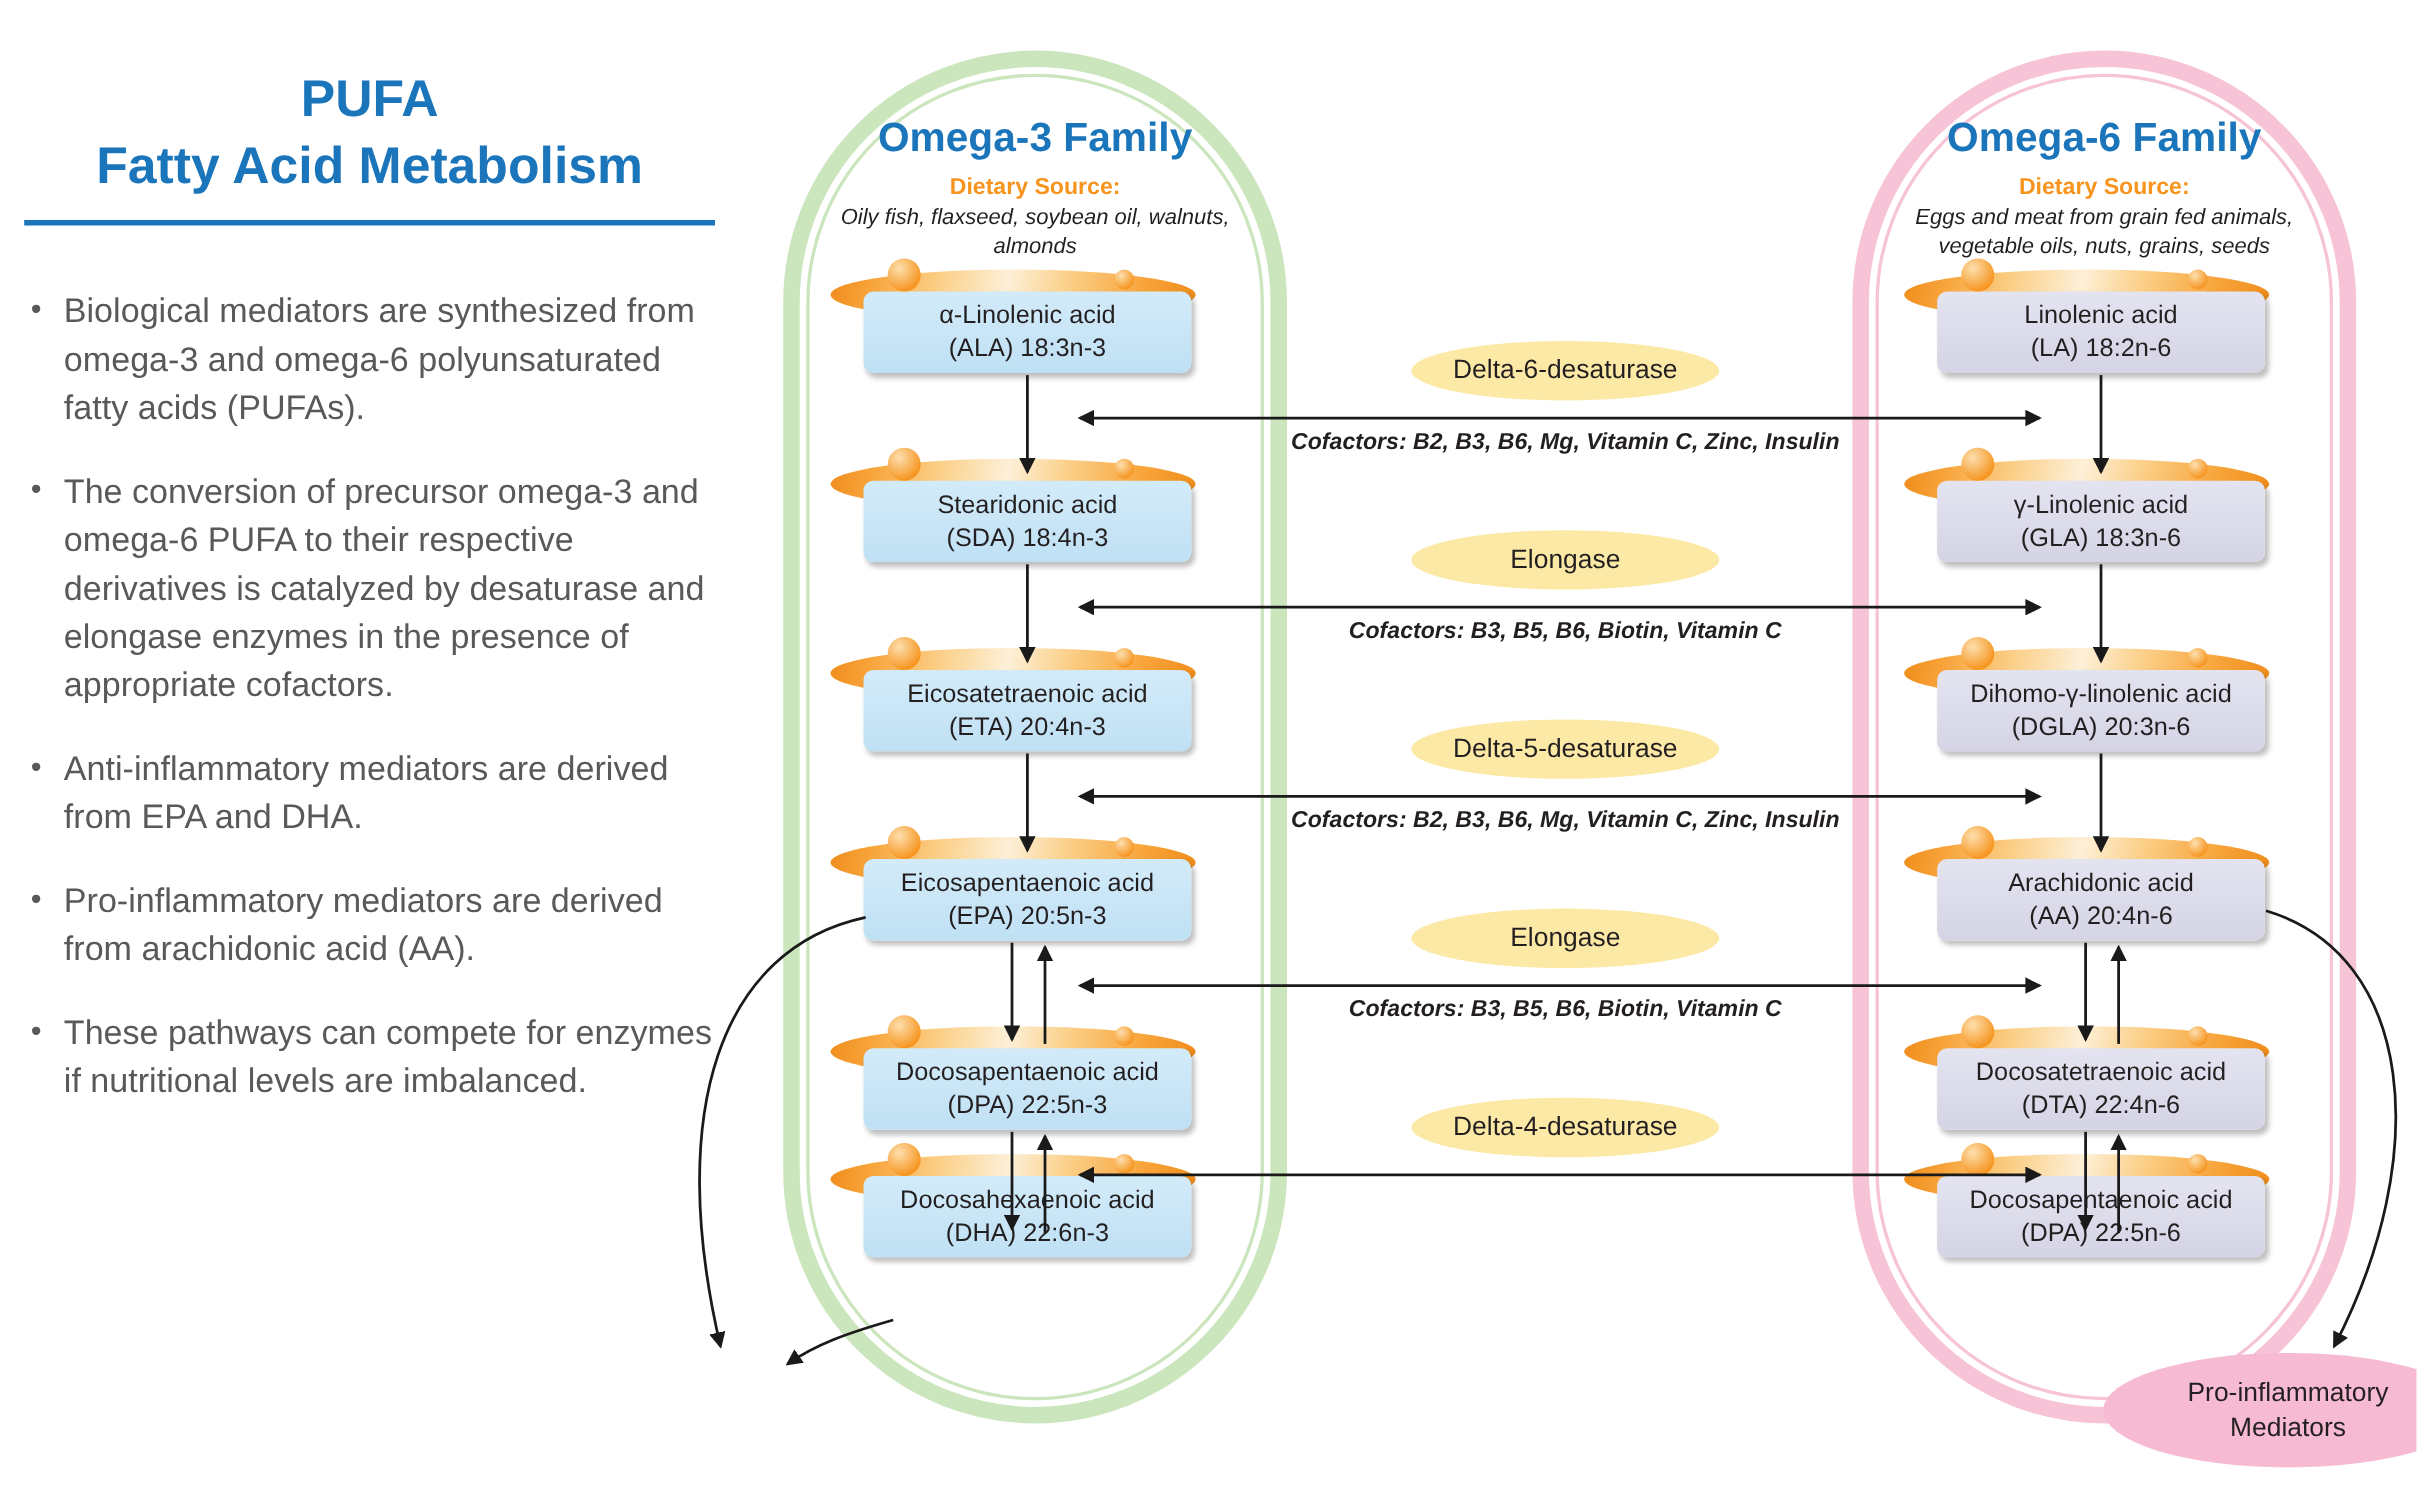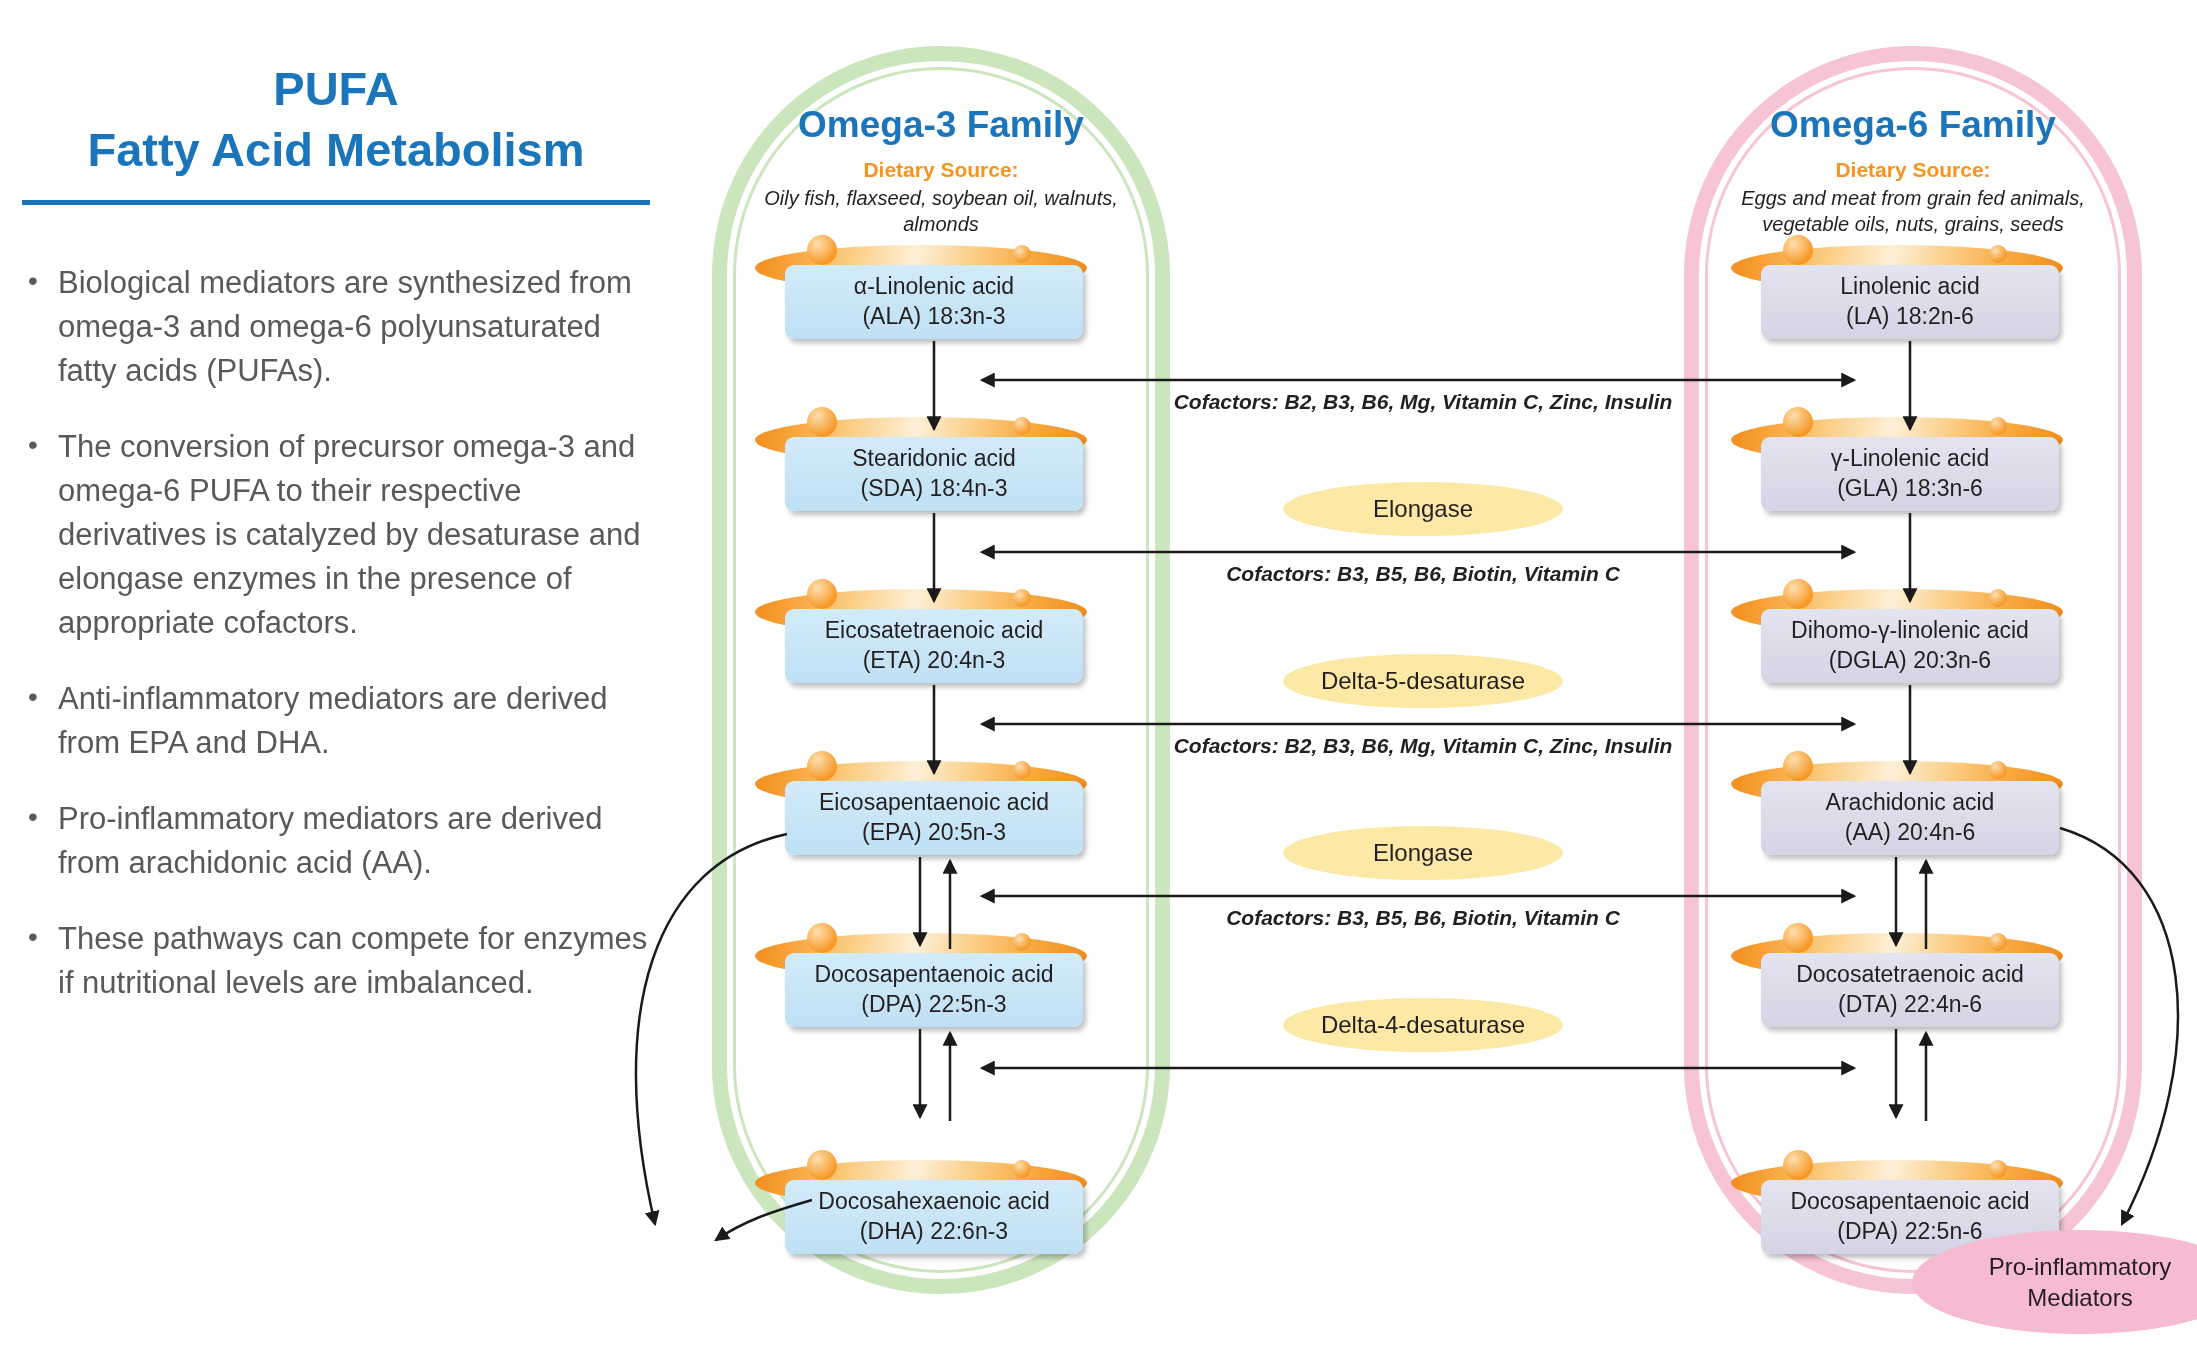--- a/index.html
+++ b/index.html
@@ -23,21 +23,21 @@
   .family-title { position:absolute; top:104px; width:458px; text-align:center; font-size:37px; font-weight:bold; color:var(--title-blue,#1b75bb); z-index:2; }
   .t-o3 { left:712px; } .t-o6 { left:1684px; }
   .dietary { position:absolute; top:158px; width:458px; text-align:center; z-index:2; }
   .d-o3 { left:712px; } .d-o6 { left:1684px; }
   .d-label { color:var(--orange,#f7941d); font-weight:bold; font-size:21px; }
   .d-text { font-style:italic; font-size:20px; color:#231f20; margin:3px auto 7px; width:400px; line-height:1.3; }
 
   
   .compound { position:absolute; width:298px; height:74px; z-index:3; }
   .o3c { left:785px; } .o6c { left:1761px; }
-  .r1{top:265px} .r2{top:437px} .r3{top:609px} .r4{top:781px} .r5{top:953px} .r6{top:1180px}
+  .r1{top:265px} .r2{top:437px} .r3{top:609px} .r4{top:781px} .r5{top:953px} .r6{top:1069px}
   .lipid { position:absolute; top:-20px; left:-30px; right:-4px; height:46px; border-radius:50%; z-index:1;
     background:linear-gradient(100deg,#ef8c1a 0%,#f8a53c 12%,#fbd089 30%,#fdf0d8 48%,#fbd089 64%,#f8a53c 84%,#ef8c1a 100%); }
   .ball { position:absolute; border-radius:50%; z-index:4;
     background:radial-gradient(circle at 35% 30%, #fddfae, #f6941e 75%); }
   .ball.big { left:22px; top:-30px; width:30px; height:30px; }
   .ball.small { right:52px; top:-20px; width:18px; height:18px; }
   .c-body { position:absolute; inset:0; border-radius:9px; z-index:2; display:flex; flex-direction:column; justify-content:center; align-items:center; text-align:center; font-size:23px; line-height:1.3; box-shadow:3px 4px 5px rgba(0,0,0,0.25); }
   .o3c .c-body { background:linear-gradient(#d3ebf9,#bfe0f4); }
   .o6c .c-body { background:linear-gradient(#e4e3f0,#d5d4e5); }
 
@@ -194,20 +194,23 @@
   <div class="compound o6c r6">
     <div class="lipid"></div>
     <span class="ball big"></span>
     <span class="ball small"></span>
     <div class="c-body">
         <div>Docosapentaenoic acid</div>
         <div>(DPA) 22:5n-6</div>
       </div>
   </div>
 
+  <div class="enzyme e1">
+      <span>Delta-6-desaturase</span>
+    </div>
   <div class="enzyme e2">
       <span>Elongase</span>
     </div>
   <div class="enzyme e3">
       <span>Delta-5-desaturase</span>
     </div>
   <div class="enzyme e4">
       <span>Elongase</span>
     </div>
   <div class="enzyme e5">

